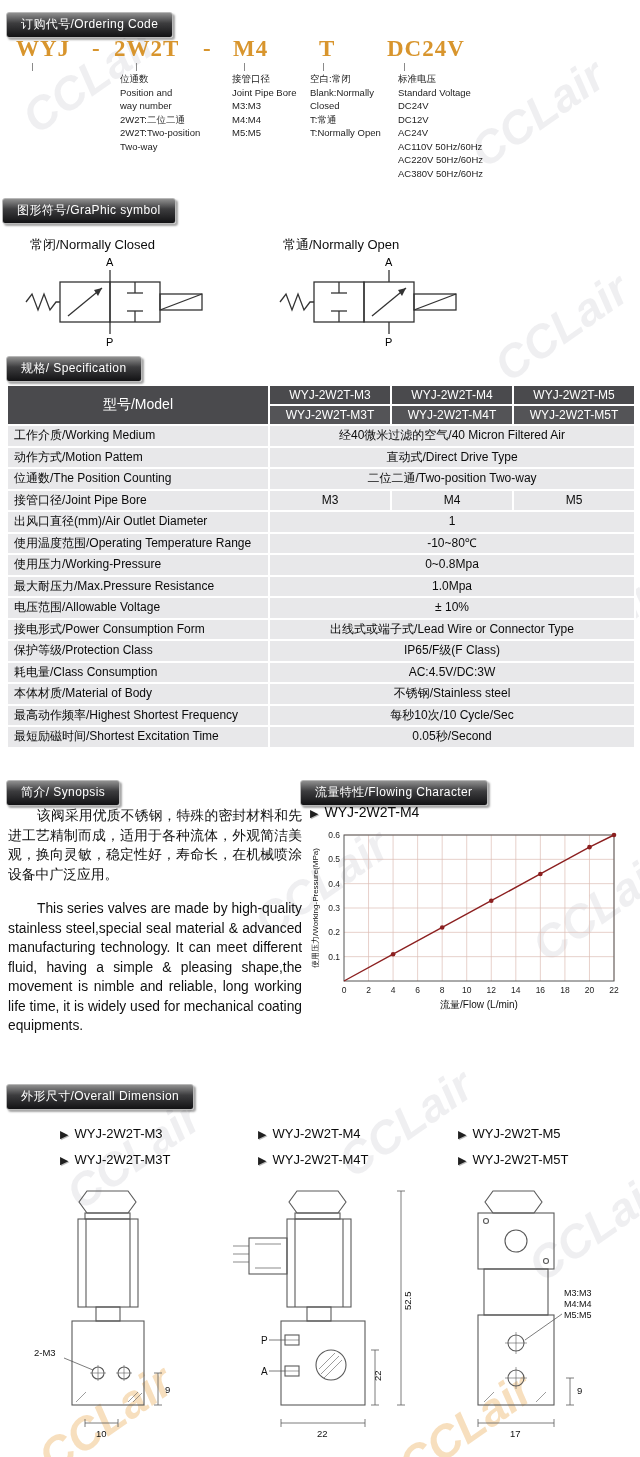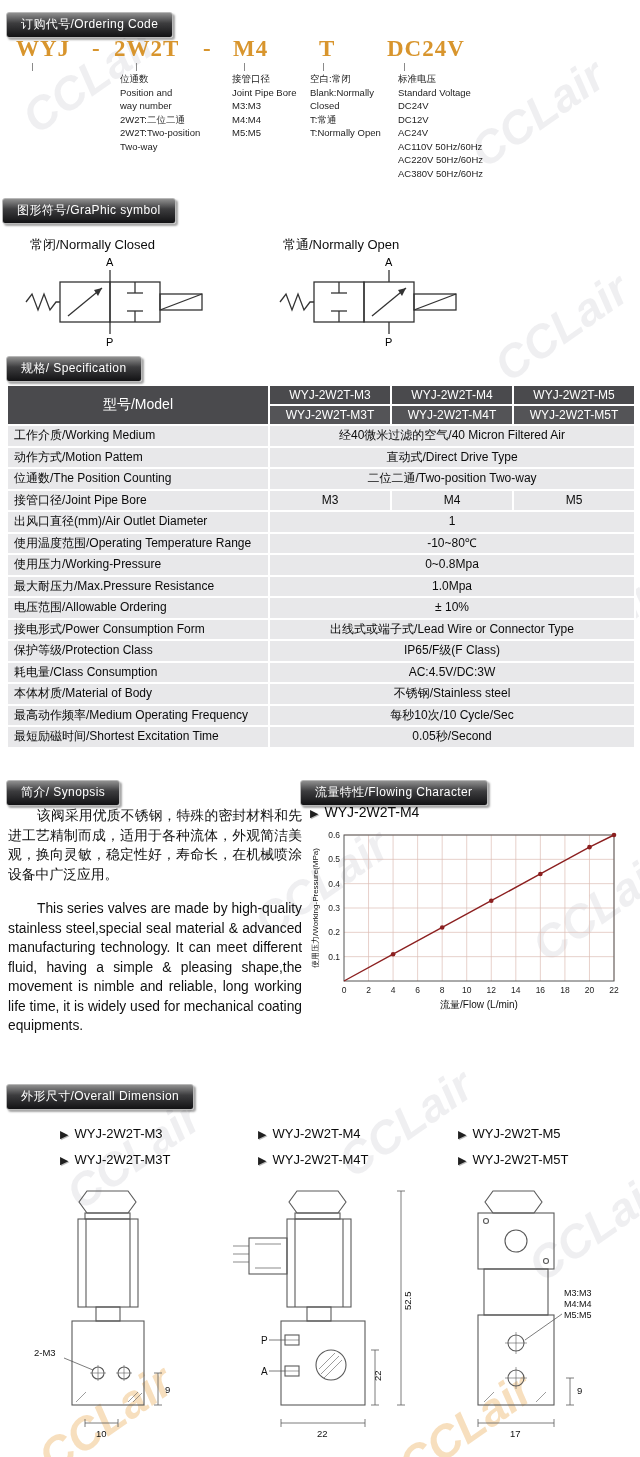--- a/index.html
+++ b/index.html
@@ -198,41 +198,41 @@
         </tr>
       <tr>
           <td class="lbl">使用压力/Working-Pressure</td>
           <td class="val" colspan="3">0~0.8Mpa</td>
         </tr>
       <tr>
           <td class="lbl">最大耐压力/Max.Pressure Resistance</td>
           <td class="val" colspan="3">1.0Mpa</td>
         </tr>
       <tr>
-          <td class="lbl">电压范围/Allowable Ordering</td>
+          <td class="lbl">电压范围/Allowable Voltage</td>
           <td class="val" colspan="3">± 10%</td>
         </tr>
       <tr>
           <td class="lbl">接电形式/Power Consumption Form</td>
           <td class="val" colspan="3">出线式或端子式/Lead Wire or Connector Type</td>
         </tr>
       <tr>
           <td class="lbl">保护等级/Protection Class</td>
           <td class="val" colspan="3">IP65/F级(F Class)</td>
         </tr>
       <tr>
           <td class="lbl">耗电量/Class Consumption</td>
           <td class="val" colspan="3">AC:4.5V/DC:3W</td>
         </tr>
       <tr>
           <td class="lbl">本体材质/Material of Body</td>
           <td class="val" colspan="3">不锈钢/Stainless steel</td>
         </tr>
       <tr>
-          <td class="lbl">最高动作频率/Medium Operating Frequency</td>
+          <td class="lbl">最高动作频率/Highest Shortest Frequency</td>
           <td class="val" colspan="3">每秒10次/10 Cycle/Sec</td>
         </tr>
       <tr>
           <td class="lbl">最短励磁时间/Shortest Excitation Time</td>
           <td class="val" colspan="3">0.05秒/Second</td>
         </tr>
     </tbody>
   </table>
 
   <div class="badge" style="left:6px;top:780px">简介/ Synopsis</div>

